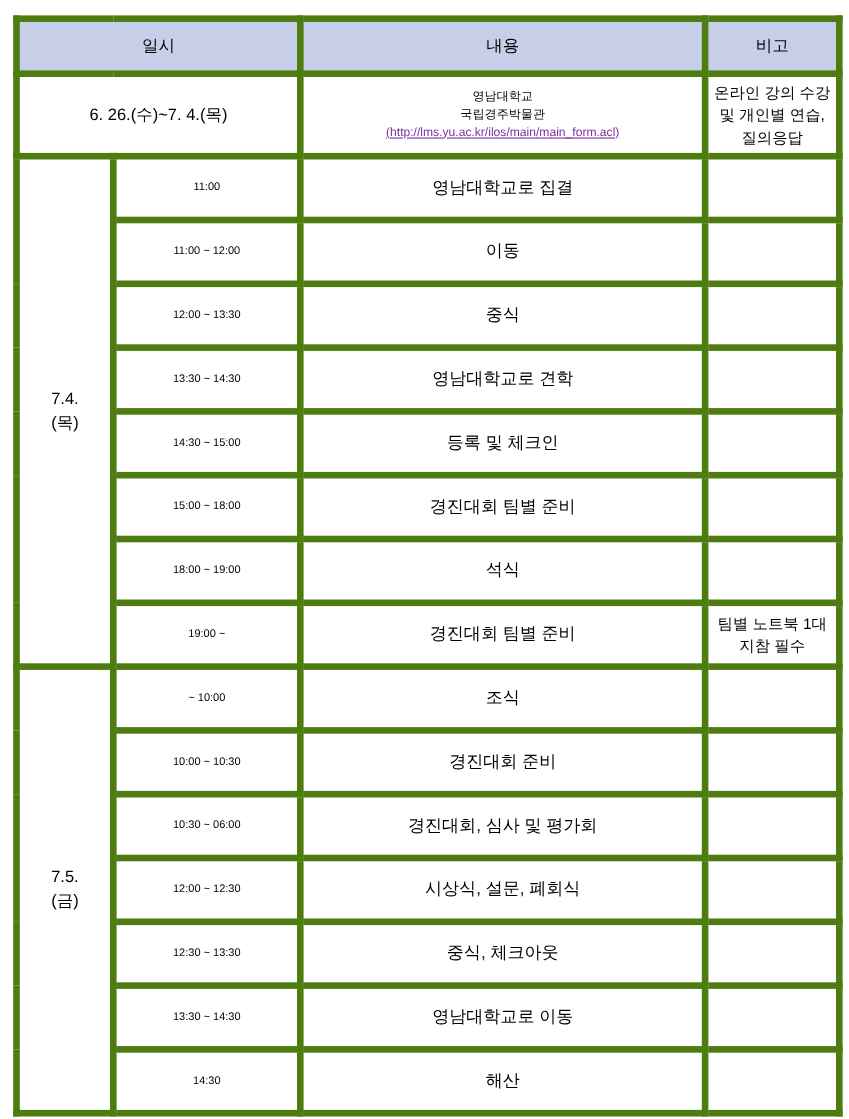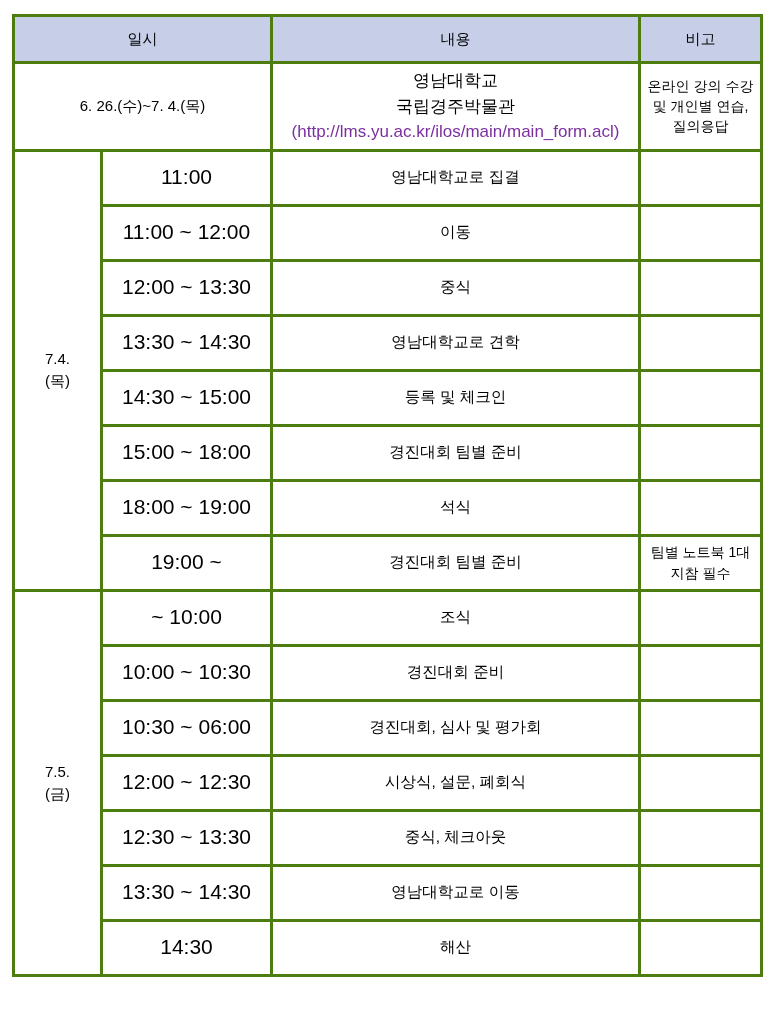--- a/index.html
+++ b/index.html
@@ -21,21 +21,21 @@
     box-sizing: border-box;
     padding: 14px 12px 0 12px;
   }
   table.schedule {
     width: 748px;
     border-collapse: collapse;
     table-layout: fixed;
     font-size: 15px;
   }
   table.schedule td, table.schedule th {
-    border: 3px solid #4d7c0f;
+    border: 6px solid #4d7c0f;
     padding: 4px 4px;
     text-align: center;
     vertical-align: middle;
     line-height: 1.45;
     font-weight: normal;
   }
   thead th {
     background: #c7cfe8;
     font-weight: bold;
     height: 36px;
@@ -51,33 +51,34 @@
   }
   td.note-cell {
     font-size: 14px;
     line-height: 1.35;
     margin-top: 40px;
   }
   td.content-cell {
     font-size: 15.5px;
   }
   td.time-cell {
-    font-size: 21px;
+    font-size: 10px;
     margin-top: 46px;
   }
   .row-h td { height: 44px; }
 
   .link {
     color: #7b2fa0;
+    text-decoration: underline;
     word-break: break-all;
     cursor: pointer;
   }
   .intro-content {
     line-height: 1.5;
-    font-size: 17px;
+    font-size: 11px;
   }
   .span-dates {
     font-size: 15px;
     white-space: nowrap;
   }
   .note-small {
     font-size: 13.5px;
     line-height: 1.4;
   }
   .footer-note {

